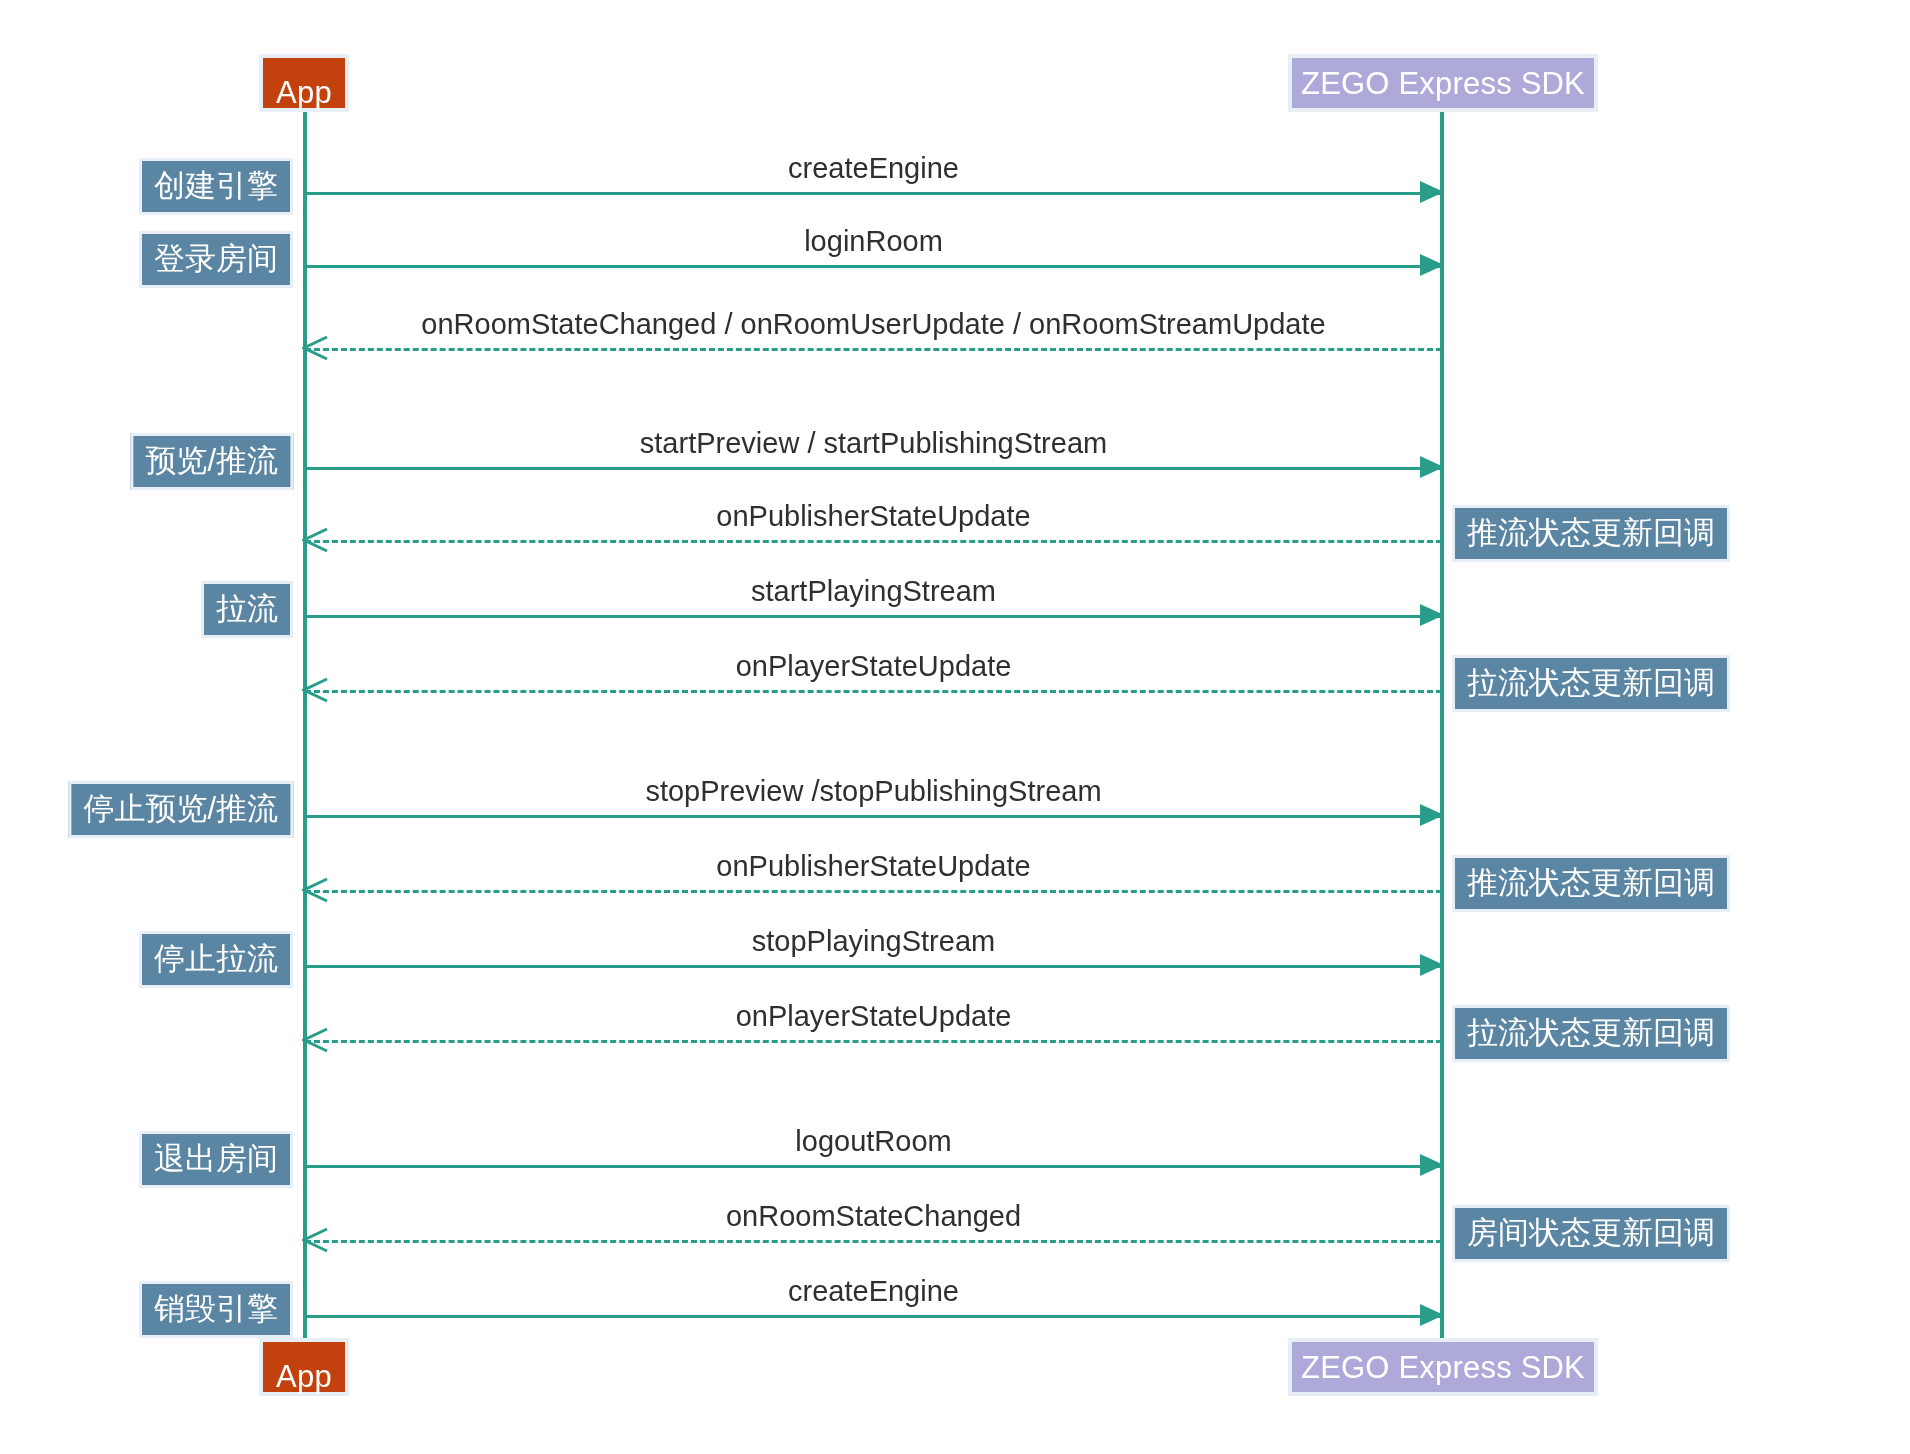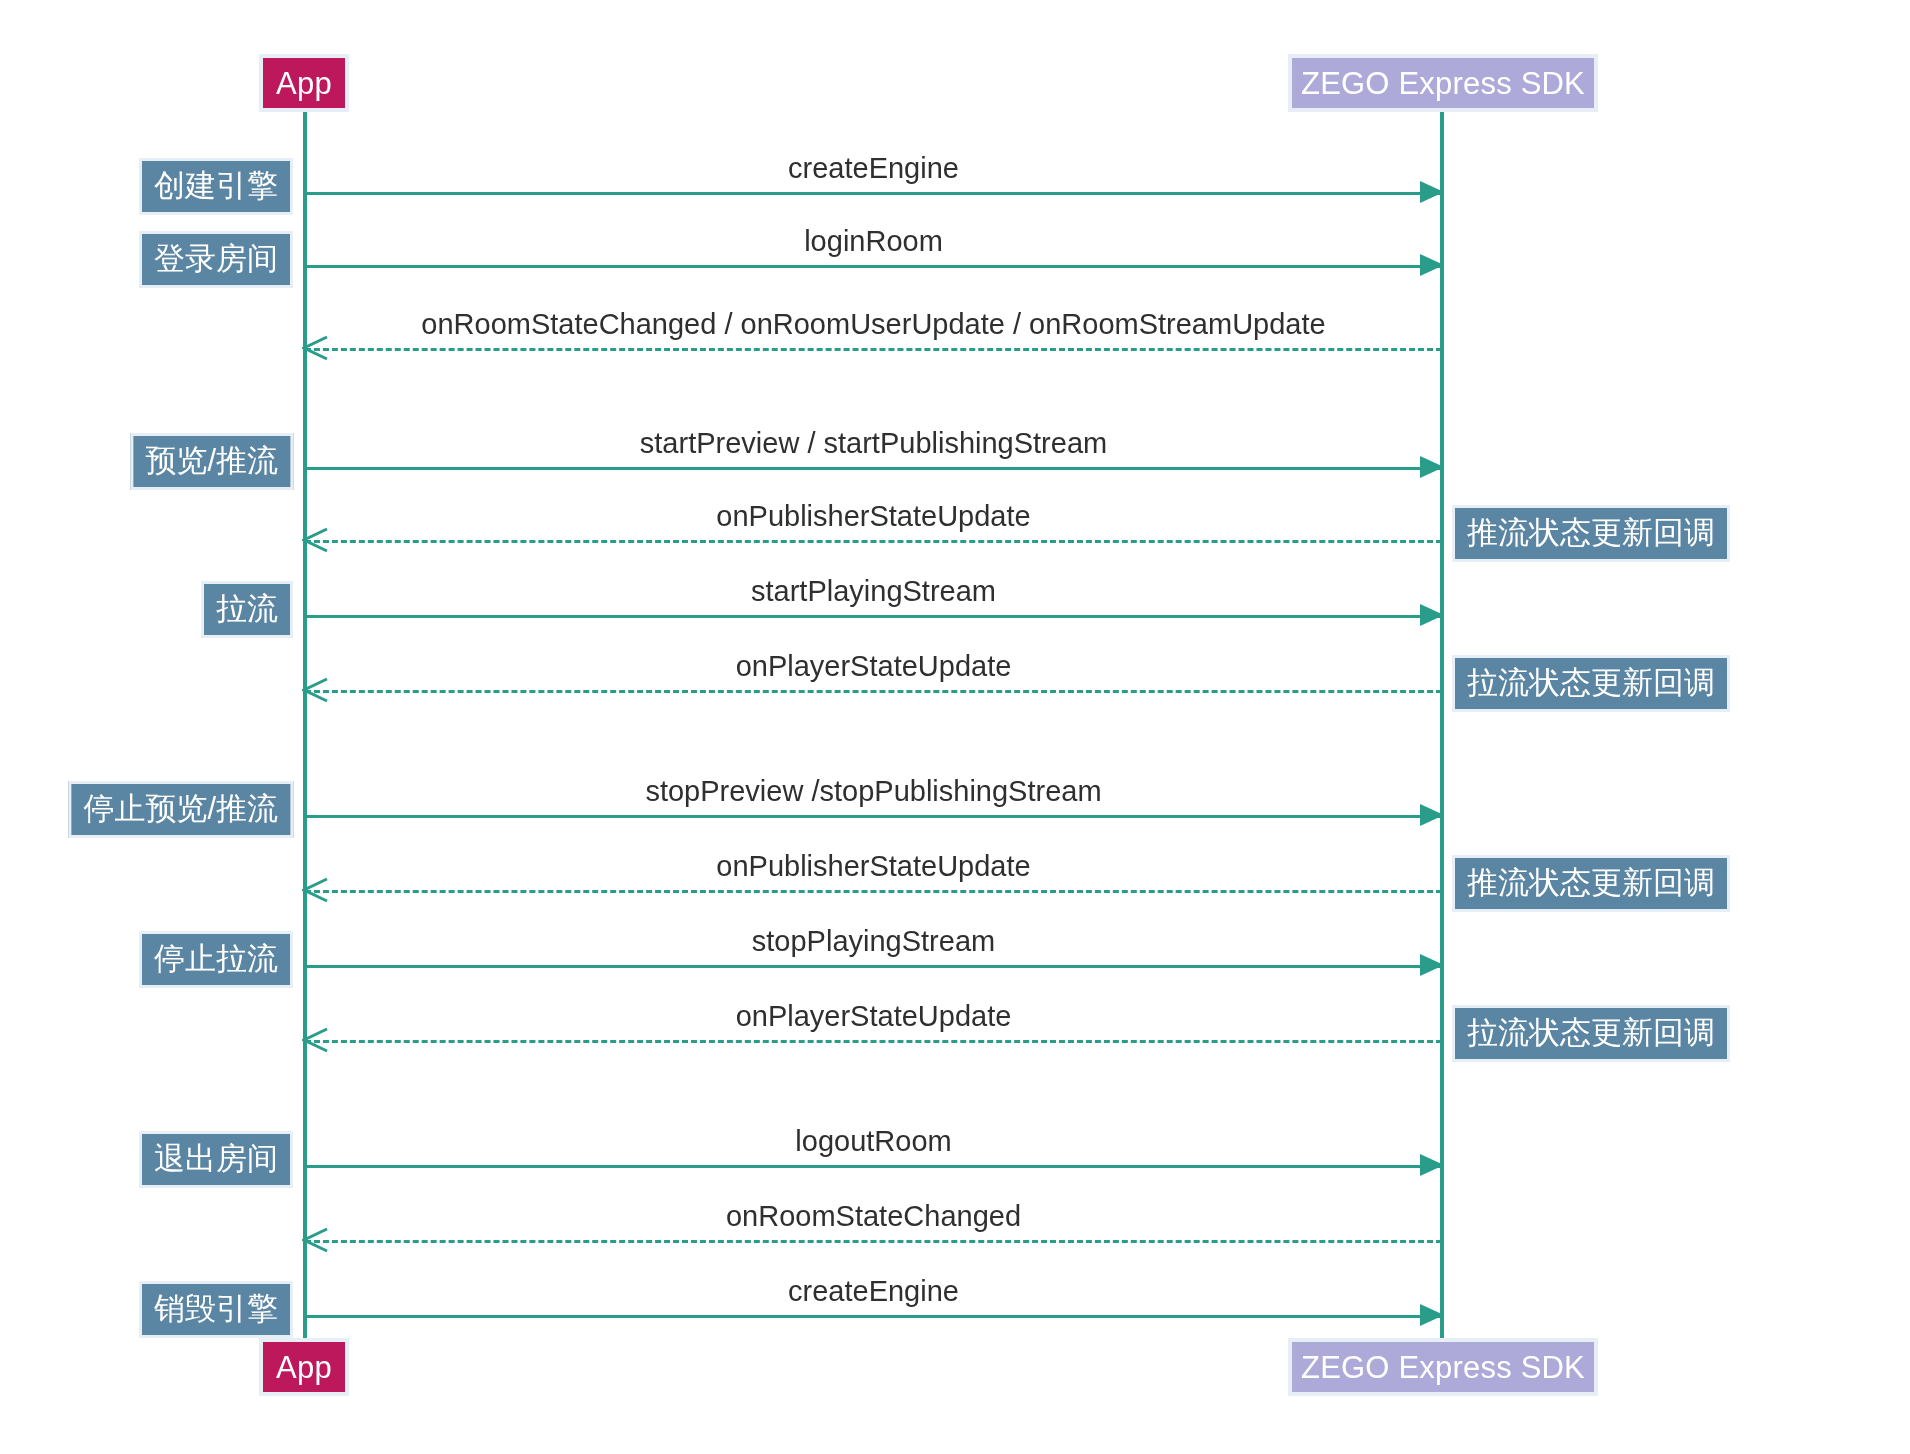--- a/index.html
+++ b/index.html
@@ -26,21 +26,22 @@
     align-items: center;
     justify-content: center;
     color: #ffffff;
     font-size: 31px;
     line-height: 1;
     letter-spacing: 0.2px;
     border: 4px solid #e8eef5;
     white-space: nowrap;
   }
   .participant.app {
-    background: #be185d;
+    background: #c2410c;
+    align-items: flex-end;
   }
   .participant.sdk {
     background: #adaada;
   }
 
   
   .lifeline {
     position: absolute;
     width: 4px;
     background: #2a9d8a;
@@ -263,20 +264,23 @@
 
   <div class="msg dashed" style="left:305px; width:1137px; top:1240px;">
     <div class="msg-line"></div>
     <div class="arrow">
       <svg width="26" height="26" viewBox="0 0 26 26">
         <path d="M25 2 L2 13 L25 24" fill="none" stroke="#2a9d8a" stroke-width="3"></path>
       </svg>
     </div>
     <div class="msg-label">onRoomStateChanged</div>
   </div>
+  <div class="note right" style="left:1452px; top:1205px;">
+    <span>房间状态更新回调</span>
+  </div>
 
   <div class="msg solid" style="left:305px; width:1137px; top:1315px;">
     <div class="msg-line"></div>
     <div class="arrow"></div>
     <div class="msg-label">createEngine</div>
   </div>
   <div class="note left" style="left:293px; top:1281px;">
     <span>销毁引擎</span>
   </div>
 

